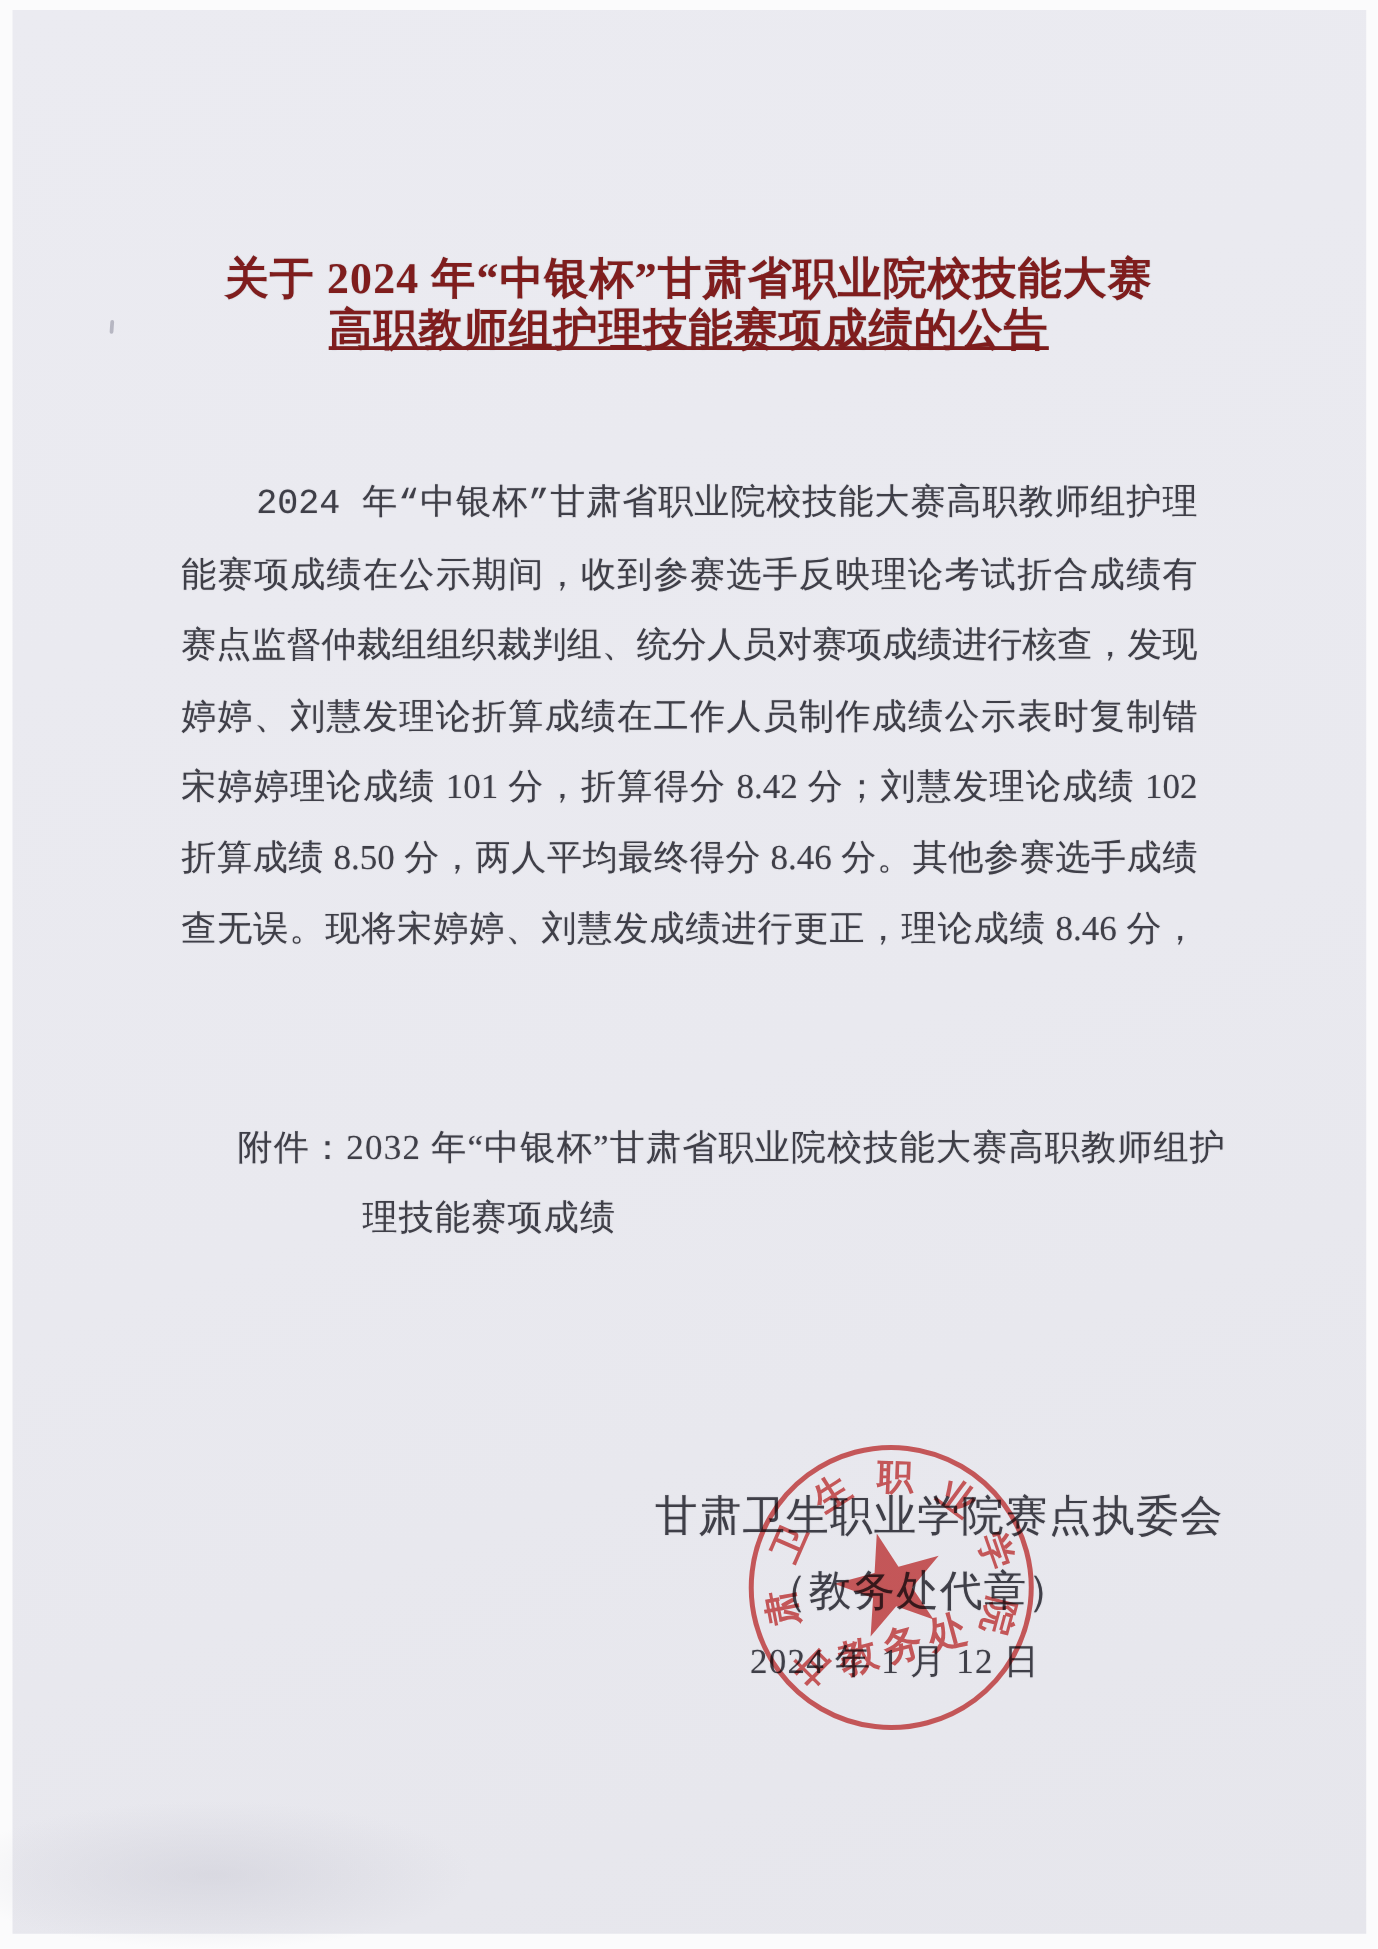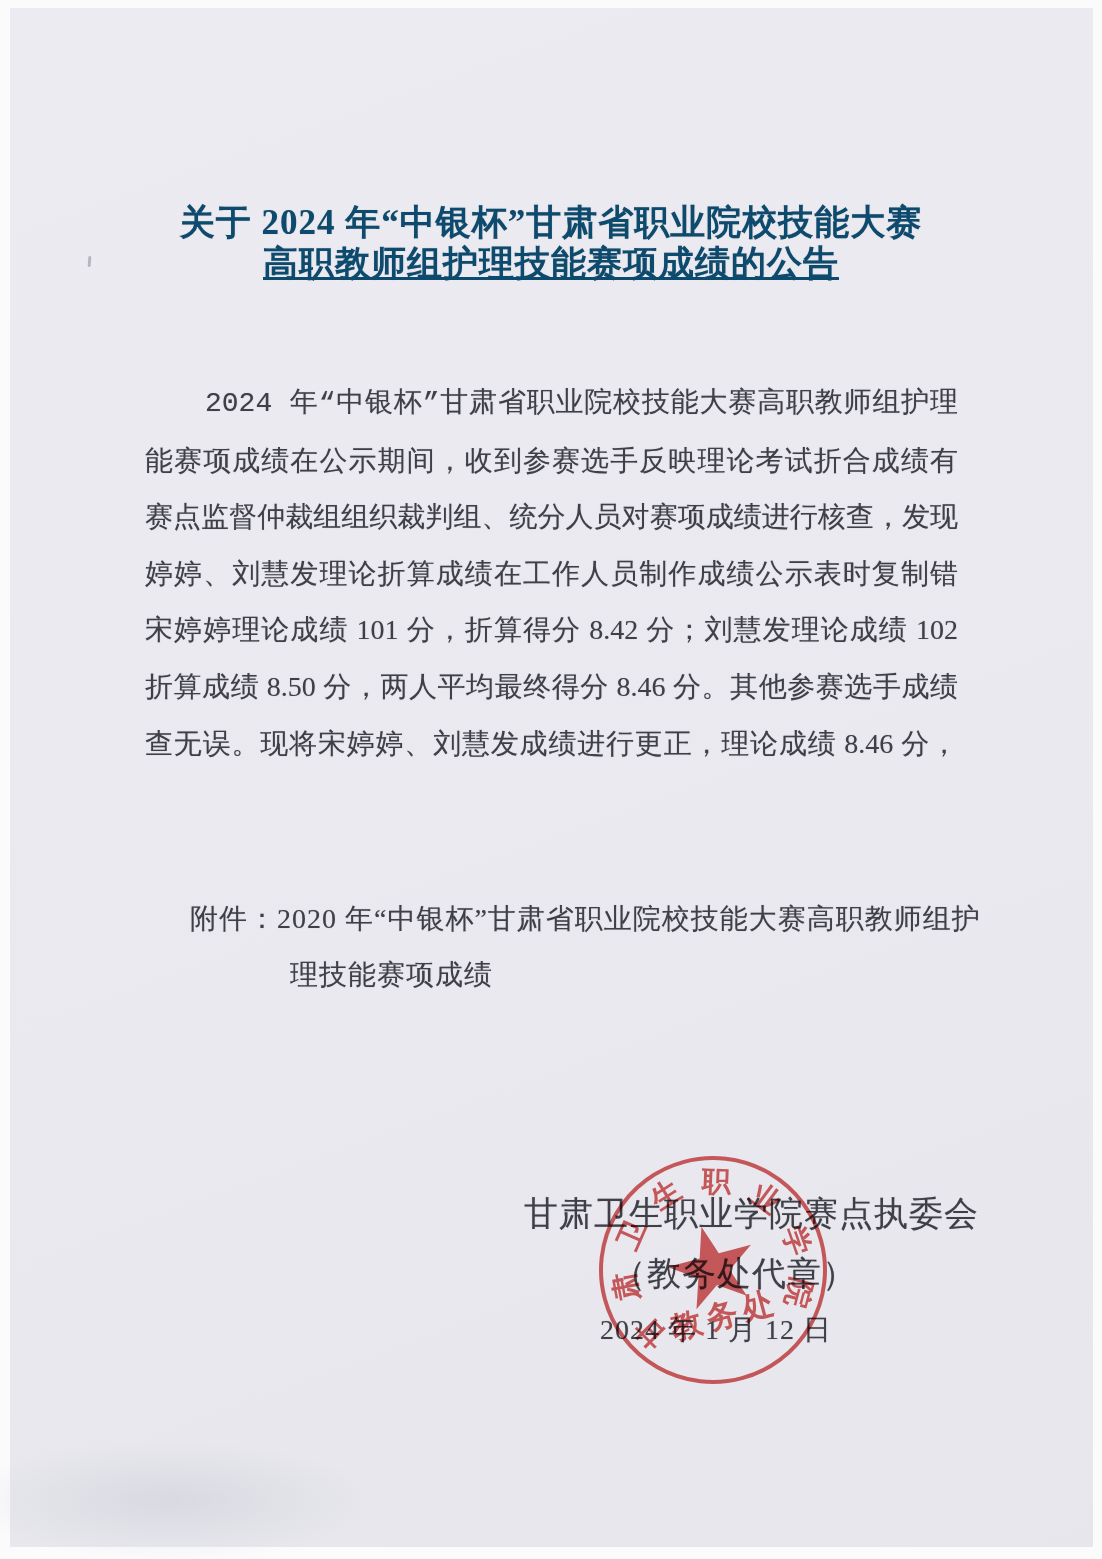--- a/index.html
+++ b/index.html
@@ -17,21 +17,21 @@
     position:absolute;left:10px;top:8px;width:1083px;height:1539px;
     background:linear-gradient(160deg,#ebebf1 0%,#e9e9ef 55%,#e6e6ec 100%);
   }
   .txt{
     position:absolute;color:var(--ink);line-height:1;
     text-shadow:0 0 1px rgba(63,63,72,.35);
     white-space:pre;
   }
   .doc-title{
     left:145px;width:812px;text-align:center;
-    font-size:35px;font-weight:bold;letter-spacing:1px;color:#0c4a6e;
+    font-size:35px;font-weight:bold;letter-spacing:1px;color:#7f1d1d;
     white-space:nowrap;
   }
   .body-block{position:absolute;left:145px;top:376px;width:813px;}
   .bline{
     display:block;width:813px;height:56.6px;line-height:56.6px;
     font-size:28px;color:var(--ink);
     text-align:justify;text-align-last:justify;
     text-shadow:0 0 1px rgba(63,63,72,.35);
     overflow:hidden;white-space:normal;
   }
@@ -83,21 +83,21 @@
 <div class="body-block">
   <span class="bline first">2024 年“中银杯”甘肃省职业院校技能大赛高职教师组护理技</span>
   <span class="bline">能赛项成绩在公示期间，收到参赛选手反映理论考试折合成绩有误，</span>
   <span class="bline">赛点监督仲裁组组织裁判组、统分人员对赛项成绩进行核查，发现宋</span>
   <span class="bline">婷婷、刘慧发理论折算成绩在工作人员制作成绩公示表时复制错误。</span>
   <span class="bline">宋婷婷理论成绩 101 分，折算得分 8.42 分；刘慧发理论成绩 102 分，</span>
   <span class="bline">折算成绩 8.50 分，两人平均最终得分 8.46 分。其他参赛选手成绩核</span>
   <span class="bline">查无误。现将宋婷婷、刘慧发成绩进行更正，理论成绩 8.46 分，实</span>
 </div>
 
-<div class="txt attach" style="left:190px;top:905px;">附件：2020 年“中银杯”甘肃省职业院校技能大赛高职教师组护</div>
+<div class="txt attach" style="left:190px;top:905px;">附件：2032 年“中银杯”甘肃省职业院校技能大赛高职教师组护</div>
 <div class="txt attach" style="left:290px;top:961px;">理技能赛项成绩</div>
 
 <div class="txt sig" style="left:524px;top:1197px;">甘肃卫生职业学院赛点执委会</div>
 <div class="txt sig" style="left:612px;top:1257px;">（教务处代章）</div>
 <div class="txt sig" style="left:600px;top:1316px;font-size:28px;">2024 年 1 月 12 日</div>
 
 <div class="stamp">
   <div class="stamp-circle"></div>
   <div class="stamp-star"></div>
   <div class="stamp-ring">

